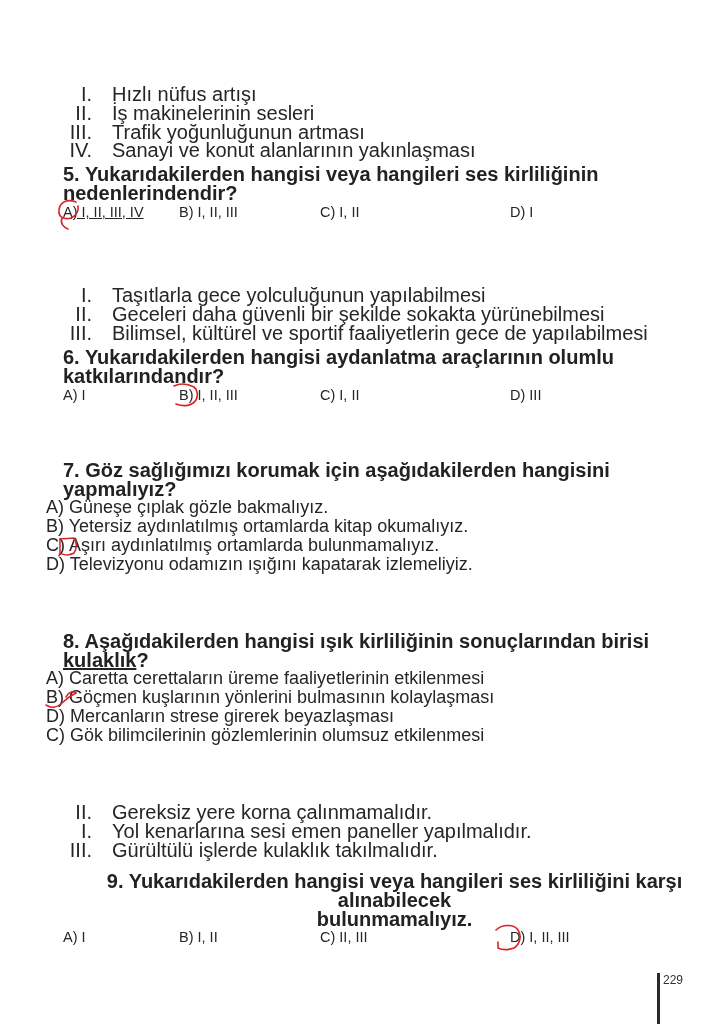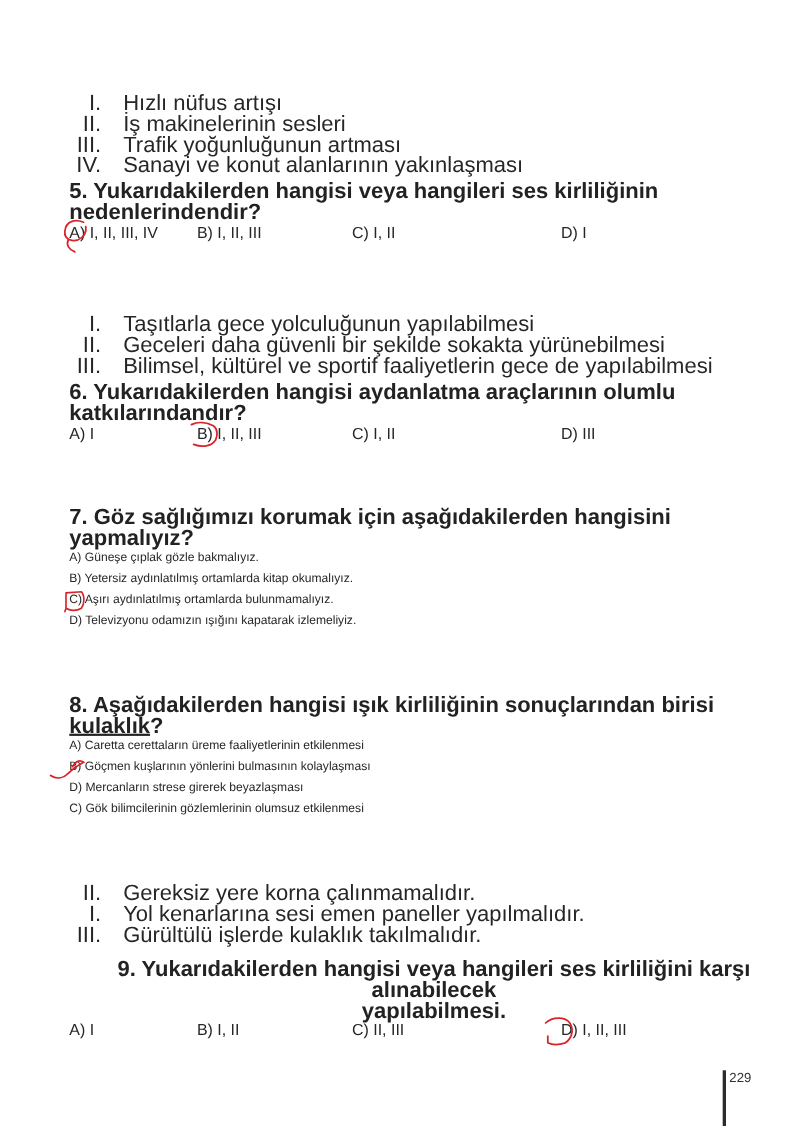--- a/index.html
+++ b/index.html
@@ -7,40 +7,40 @@
     width: 726px; height: 1024px; background: #ffffff; position: relative; overflow: hidden;
     font-family: "Liberation Sans", sans-serif; color: #262626;
   }
   .roman-list { position: absolute; left: 56px; }
   .roman-row { height: 18.8px; font-size: 20px; line-height: 18.8px; white-space: nowrap; text-decoration: underline; }
   .roman-num { display: inline-block; width: 36px; text-align: right; }
   .roman-text { display: inline-block; margin-left: 20px; }
   .question { position: absolute; left: 63px; font-weight: bold; font-size: 20px; line-height: 19px; color: #222; }
   .opts-row { position: absolute; left: 63px; font-size: 14.5px; white-space: nowrap; }
   .opt { position: absolute; top: 0; white-space: nowrap; }
-  .opts-col { position: absolute; left: 63px; font-size: 11px; }
+  .opts-col { position: absolute; left: 46px; font-size: 18px; }
   .opts-col .opt-line { height: 19px; line-height: 19px; white-space: nowrap; }
   .mark { position: absolute; pointer-events: none; }
   .page-bar { position: absolute; left: 657px; top: 973px; width: 3px; height: 51px; background: #2a2a2a; }
   .page-num { position: absolute; left: 663px; top: 973px; font-size: 12px; color: #333; }
   u.ul { text-decoration: underline; }
 </style>
 </head>
 <body>
 
 <div>
   <div class="roman-list" style="top:85px;">
     <div class="roman-row"><span class="roman-num">I.</span><span class="roman-text">Hızlı nüfus artışı</span></div>
     <div class="roman-row"><span class="roman-num">II.</span><span class="roman-text">İş makinelerinin sesleri</span></div>
     <div class="roman-row"><span class="roman-num">III.</span><span class="roman-text">Trafik yoğunluğunun artması</span></div>
     <div class="roman-row"><span class="roman-num">IV.</span><span class="roman-text">Sanayi ve konut alanlarının yakınlaşması</span></div>
   </div>
   <div class="question" style="top:165px;">5. Yukarıdakilerden hangisi veya hangileri ses kirliliğinin nedenlerindendir?</div>
   <div class="opts-row" style="top:204px;">
-    <span class="opt" style="left:0px;">A) I, II, III, IV</span>
+    <span class="opt" style="left:0px;text-decoration:underline;">A) I, II, III, IV</span>
     <span class="opt" style="left:116px;">B) I, II, III</span>
     <span class="opt" style="left:257px;">C) I, II</span>
     <span class="opt" style="left:447px;">D) I</span>
   </div>
   <svg class="mark" style="left:54px;top:198px;" width="30" height="34">
     <path d="M22 4 C14 1 6 3 5 12 C4 19 10 22 17 20 C22 18 25 13 24 8 M8 20 C6 25 9 29 14 31" fill="none" stroke="#d8232a" stroke-width="1.6" stroke-linecap="round"></path>
   </svg>
 </div>
 
 <div>
@@ -88,21 +88,21 @@
 </div>
 
 <div>
   <div class="roman-list" style="top:803px;">
     <div class="roman-row"><span class="roman-num">II.</span><span class="roman-text">Gereksiz yere korna çalınmamalıdır.</span></div>
     <div class="roman-row"><span class="roman-num">I.</span><span class="roman-text">Yol kenarlarına sesi emen paneller yapılmalıdır.</span></div>
     <div class="roman-row"><span class="roman-num">III.</span><span class="roman-text">Gürültülü işlerde kulaklık takılmalıdır.</span></div>
   </div>
   <div class="question" style="top:872px;text-align:center;">
     <div>9. Yukarıdakilerden hangisi veya hangileri ses kirliliğini karşı alınabilecek</div>
-    <div>yapılabilmesi.</div>
+    <div>bulunmamalıyız.</div>
   </div>
   <div class="opts-row" style="top:929px;">
     <span class="opt" style="left:0px;">A) I</span>
     <span class="opt" style="left:116px;">B) I, II</span>
     <span class="opt" style="left:257px;">C) II, III</span>
     <span class="opt" style="left:447px;">D) I, II, III</span>
   </div>
   <svg class="mark" style="left:492px;top:922px;" width="34" height="32">
     <path d="M4 8 C10 2 22 2 26 8 C30 14 28 22 22 26 C16 28 10 28 6 26 L6 20" fill="none" stroke="#d8232a" stroke-width="1.6" stroke-linecap="round"></path>
   </svg>

